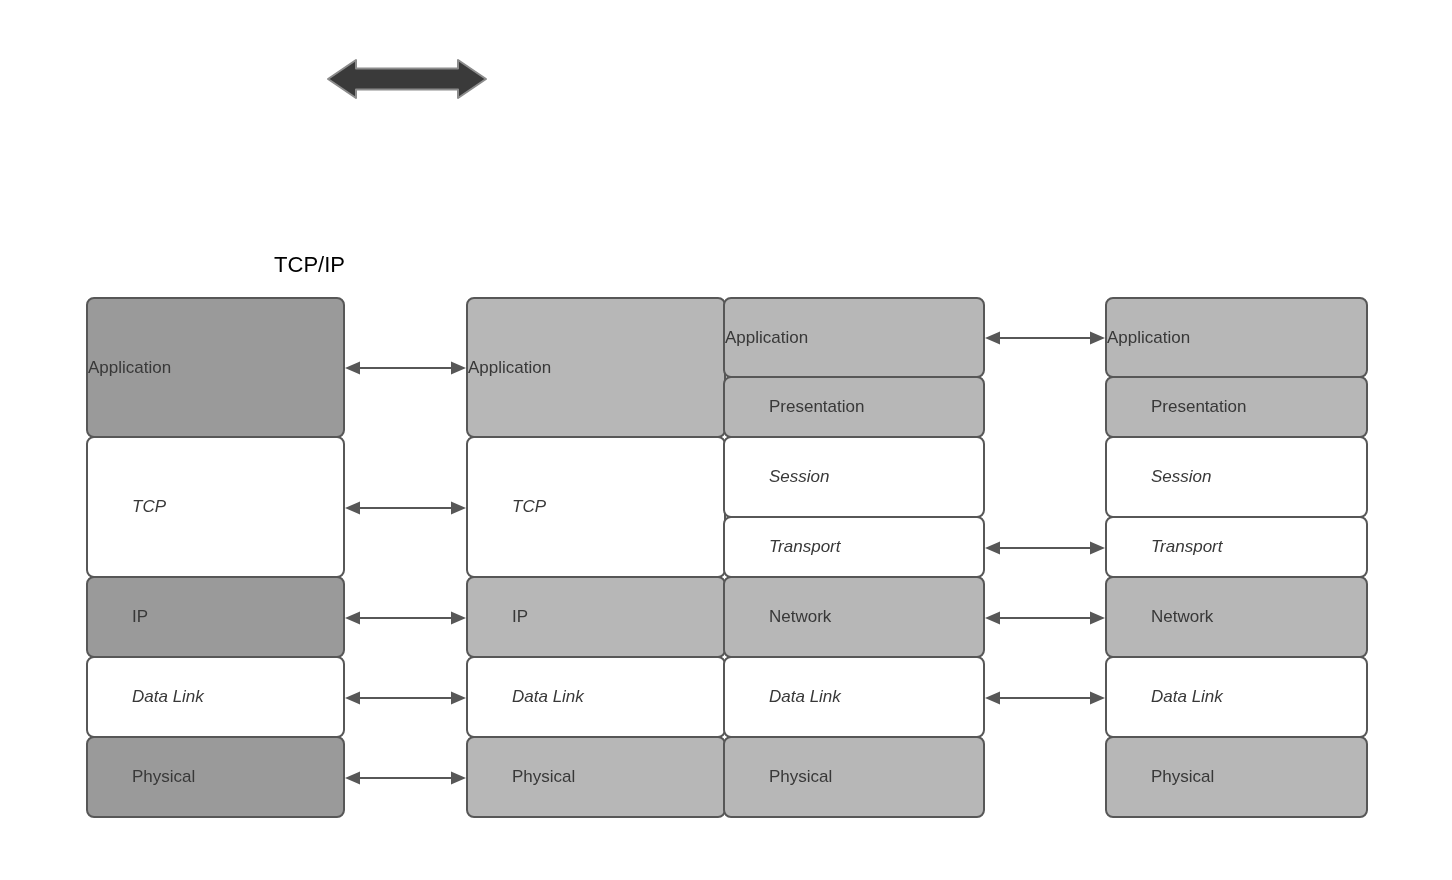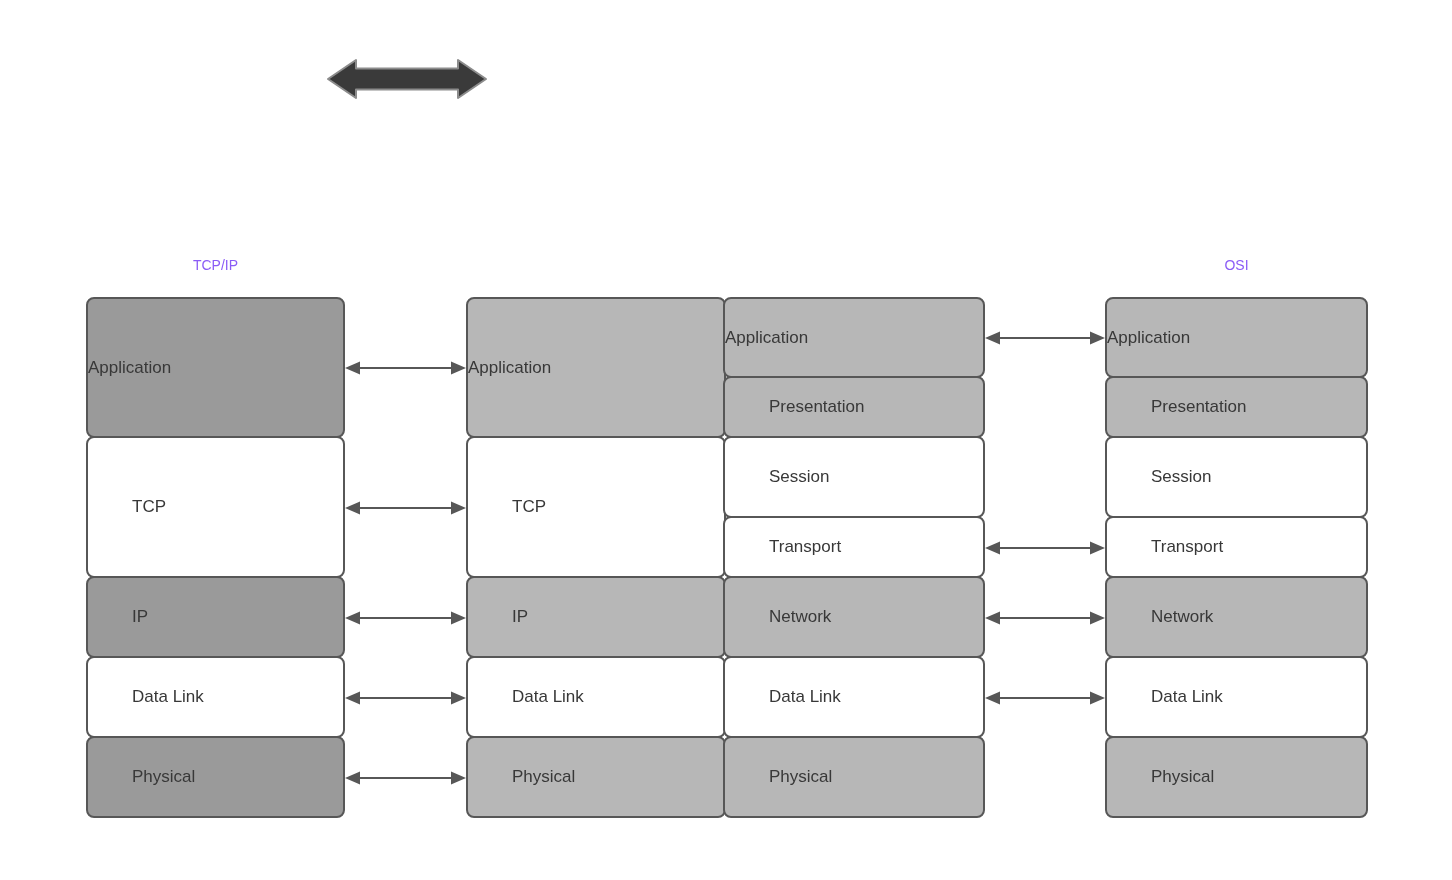--- a/index.html
+++ b/index.html
@@ -8,23 +8,23 @@
     background: #ffffff;
     font-family: "Liberation Sans", sans-serif;
     position: relative;
     overflow: hidden;
   }
   .canvas { position: absolute; inset: 0; width: 1452px; height: 880px; }
 
   .col-title {
     position: absolute;
     top: 254px;
-    text-align: center;
-    font-size: 14px;
-    color: #8b5cf6;
+    text-align: right;
+    font-size: 22px;
+    color: #000000;
     line-height: 22px;
   }
   #title-tcpip   { left: 86px;   width: 259px; }
   #title-gateway { left: 466px;  width: 519px; }
   #title-osi     { left: 1105px; width: 263px; }
 
   .stack { position: absolute; top: 297px; }
   #col-tcpip         { left: 86px;   width: 259px; }
   #col-gateway-left  { left: 466px;  width: 260px; }
   #col-gateway-right { left: 723px;  width: 262px; }
@@ -36,36 +36,35 @@
     border-radius: 8px;
     display: flex;
     align-items: center;
     justify-content: flex-start;
     font-size: 17px;
     color: #383838;
   }
   .layer + .layer { margin-top: -2.5px; padding-left: 44px; }
   .f-dark  { background: #9a9a9a; }
   .f-light { background: #b7b7b7; }
-  .f-white { background: #ffffff; }
+  .f-white { background: #ffffff; font-style: italic; }
 
   #thick-arrow { position: absolute; left: 326px; top: 58px; }
   #arrows { position: absolute; left: 0; top: 0; pointer-events: none; }
 </style>
 </head>
 <body>
 
 <div class="canvas">
 
   <svg id="thick-arrow" width="162" height="42" viewBox="0 0 162 42">
     <polygon points="2,21 30,2 30,10.5 132,10.5 132,2 160,21 132,40 132,31.5 30,31.5 30,40" fill="#3a3a3a" stroke="#8c8c8c" stroke-width="2" stroke-linejoin="round"></polygon>
   </svg>
 
   <div class="col-title" id="title-tcpip">TCP/IP</div>
-  <div class="col-title" id="title-osi">OSI</div>
 
   <div class="stack" id="col-tcpip">
       <div class="layer f-dark" style="height: 141px;">
         <span>Application</span>
       </div>
       <div class="layer f-white" style="height: 142.5px;">
         <span>TCP</span>
       </div>
       <div class="layer f-dark" style="height: 82.5px;">
         <span>IP</span>

